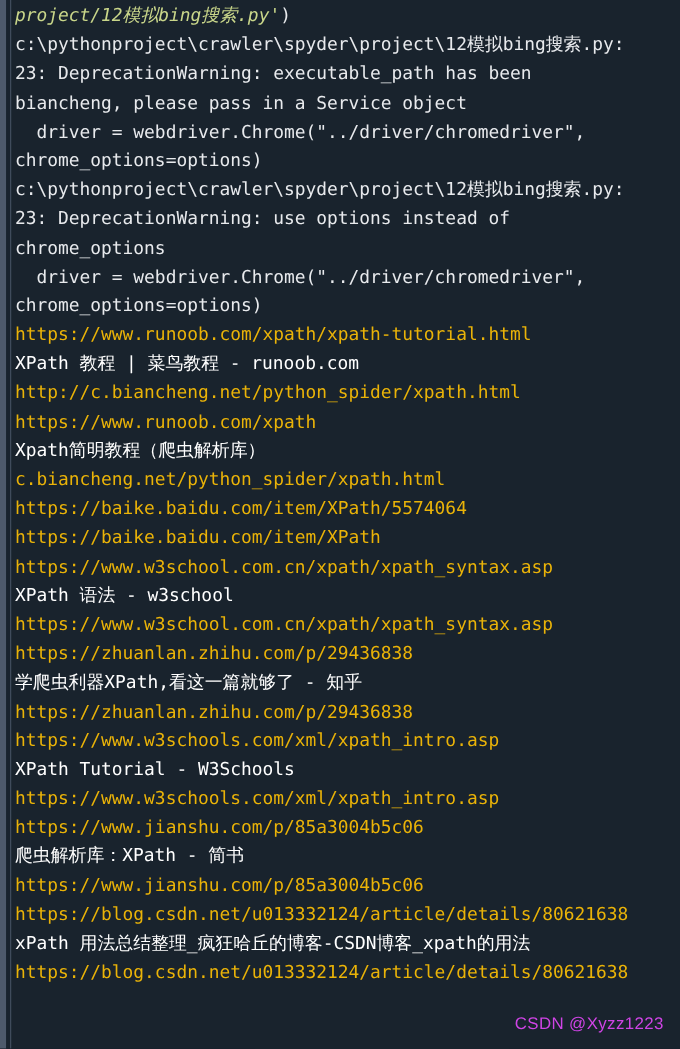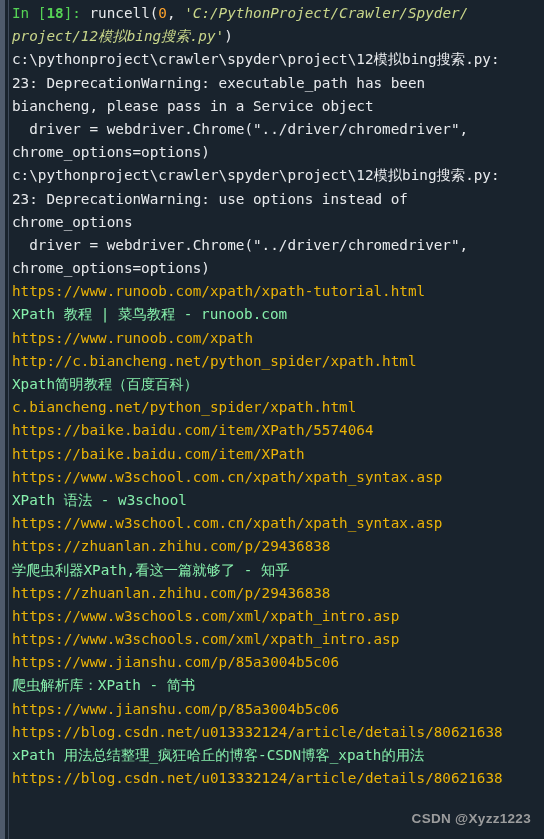--- a/index.html
+++ b/index.html
@@ -59,80 +59,79 @@
     letter-spacing: 0px;
     height: 23.2px;
   }
   .c-prompt   { color: #55d355; font-weight: normal; }
   .c-promptnum{ color: #55d355; font-weight: bold; }
   .c-plain    { color: #e8eaed; }
   .c-number   { color: #ffa32b; }
   .c-string   { color: #c9d68a; font-style: italic; }
   .c-out      { color: #e8eaed; margin-top: 28px; }
   .c-url      { color: #eab308; }
-  .c-cjk      { color: #86efac; }
+  .c-cjk      { color: #ffffff; }
   .wm {
     position: absolute;
     right: 13px;
     bottom: 13px;
     font-family: "Liberation Sans", sans-serif;
     font-size: 13.5px;
-    color: #a3a3a3;
+    color: #d946ef;
     letter-spacing: 0.3px;
     opacity: 0.95;
-    font-weight: bold;
   }
 </style>
 </head>
 <body>
 
 <div id="console-window">
 
   <div id="scrollbar-track"></div>
   <div id="scrollbar-gap"></div>
   <div id="gutter-line"></div>
 
   <div id="output-area">
 
-    <div class="line"><span class="c-prompt">In [</span><span class="c-promptnum">18</span><span class="c-prompt">]: </span><span class="c-plain">runcell(</span><span class="c-number">0</span><span class="c-plain">, </span><span class="c-string">'C:/PythonProject/Crawler/Spyder/</span></div>
 
     <div class="line"><span class="c-string">project/12模拟bing搜索.py'</span><span class="c-plain">)</span></div>
 
     <div class="line"><span class="c-out">c:\pythonproject\crawler\spyder\project\12模拟bing搜索.py:</span></div>
     <div class="line"><span class="c-out">23: DeprecationWarning: executable_path has been</span></div>
     <div class="line"><span class="c-out">biancheng, please pass in a Service object</span></div>
     <div class="line"><span class="c-out">  driver = webdriver.Chrome("../driver/chromedriver",</span></div>
     <div class="line"><span class="c-out">chrome_options=options)</span></div>
 
     <div class="line"><span class="c-out">c:\pythonproject\crawler\spyder\project\12模拟bing搜索.py:</span></div>
     <div class="line"><span class="c-out">23: DeprecationWarning: use options instead of</span></div>
     <div class="line"><span class="c-out">chrome_options</span></div>
     <div class="line"><span class="c-out">  driver = webdriver.Chrome("../driver/chromedriver",</span></div>
     <div class="line"><span class="c-out">chrome_options=options)</span></div>
 
     <div class="line"><span class="c-url">https://www.runoob.com/xpath/xpath-tutorial.html</span></div>
     <div class="line"><span class="c-cjk">XPath 教程 | 菜鸟教程 - runoob.com</span></div>
+    <div class="line"><span class="c-url">http://c.biancheng.net/python_spider/xpath.html</span></div>
+
     <div class="line"><span class="c-url">https://www.runoob.com/xpath</span></div>
-
-    <div class="line"><span class="c-url">http://c.biancheng.net/python_spider/xpath.html</span></div>
-    <div class="line"><span class="c-cjk">Xpath简明教程（百度百科）</span></div>
+    <div class="line"><span class="c-cjk">Xpath简明教程（爬虫解析库）</span></div>
     <div class="line"><span class="c-url">c.biancheng.net/python_spider/xpath.html</span></div>
 
     <div class="line"><span class="c-url">https://baike.baidu.com/item/XPath/5574064</span></div>
     <div class="line"><span class="c-url">https://baike.baidu.com/item/XPath</span></div>
 
     <div class="line"><span class="c-url">https://www.w3school.com.cn/xpath/xpath_syntax.asp</span></div>
     <div class="line"><span class="c-cjk">XPath 语法 - w3school</span></div>
     <div class="line"><span class="c-url">https://www.w3school.com.cn/xpath/xpath_syntax.asp</span></div>
 
     <div class="line"><span class="c-url">https://zhuanlan.zhihu.com/p/29436838</span></div>
     <div class="line"><span class="c-cjk">学爬虫利器XPath,看这一篇就够了 - 知乎</span></div>
     <div class="line"><span class="c-url">https://zhuanlan.zhihu.com/p/29436838</span></div>
 
     <div class="line"><span class="c-url">https://www.w3schools.com/xml/xpath_intro.asp</span></div>
+    <div class="line"><span class="c-cjk">XPath Tutorial - W3Schools</span></div>
     <div class="line"><span class="c-url">https://www.w3schools.com/xml/xpath_intro.asp</span></div>
 
     <div class="line"><span class="c-url">https://www.jianshu.com/p/85a3004b5c06</span></div>
     <div class="line"><span class="c-cjk">爬虫解析库：XPath - 简书</span></div>
     <div class="line"><span class="c-url">https://www.jianshu.com/p/85a3004b5c06</span></div>
 
     <div class="line"><span class="c-url">https://blog.csdn.net/u013332124/article/details/80621638</span></div>
     <div class="line"><span class="c-cjk">xPath 用法总结整理_疯狂哈丘的博客-CSDN博客_xpath的用法</span></div>
     <div class="line"><span class="c-url">https://blog.csdn.net/u013332124/article/details/80621638</span></div>
 

